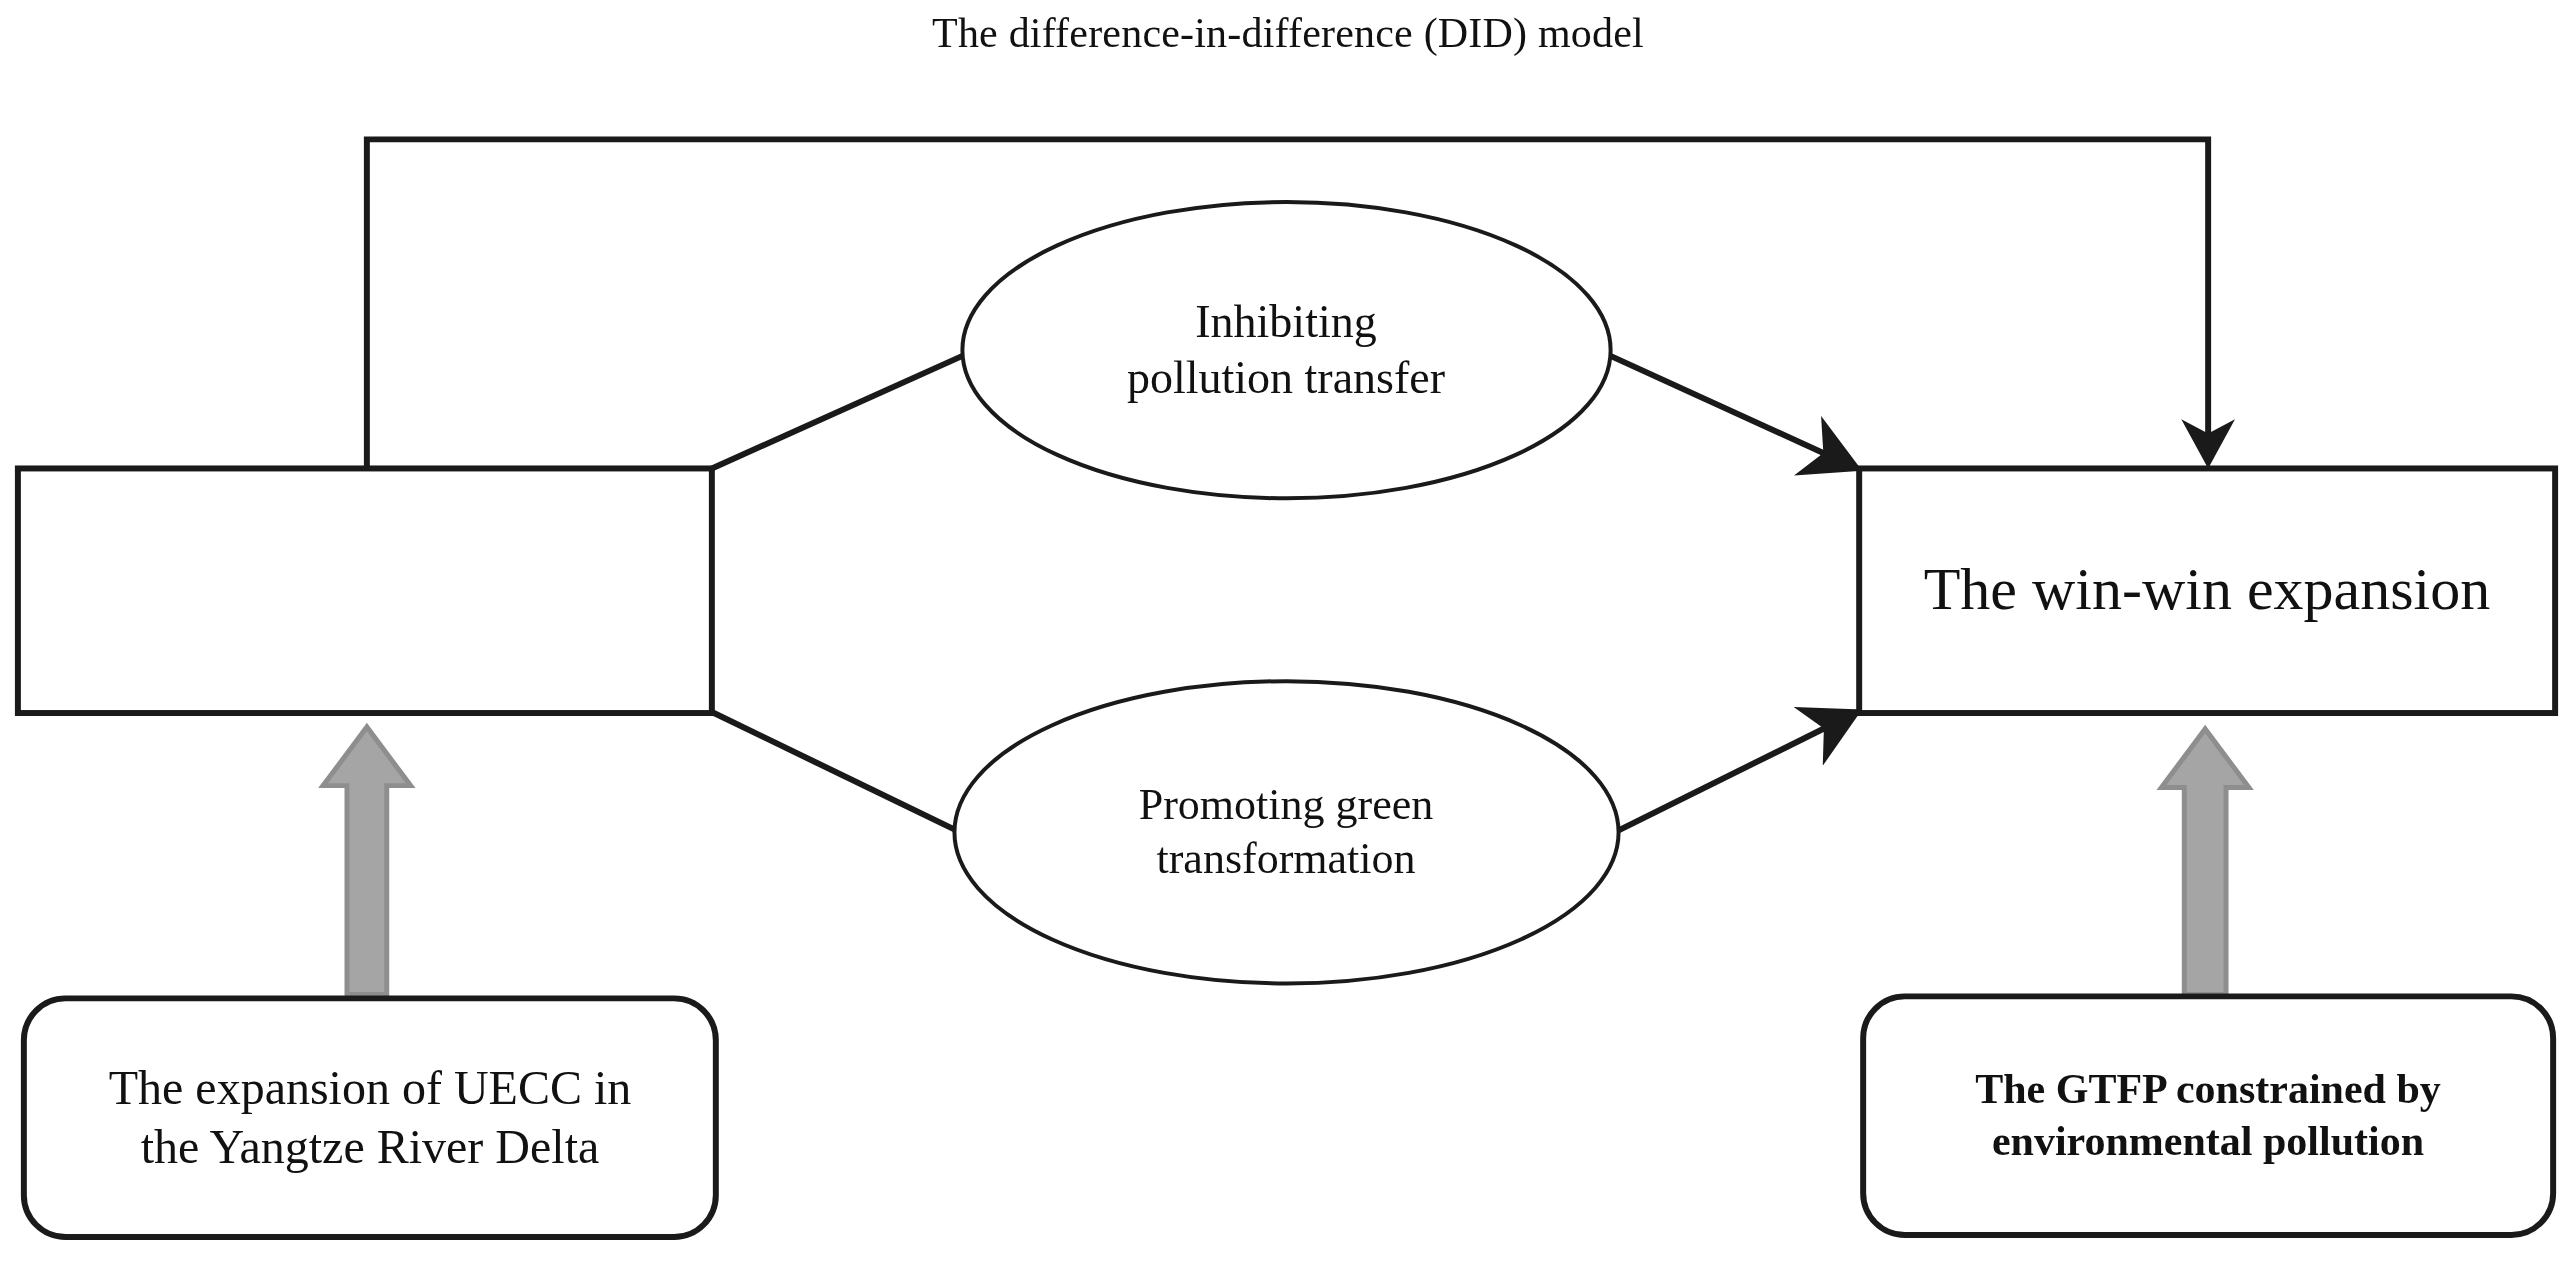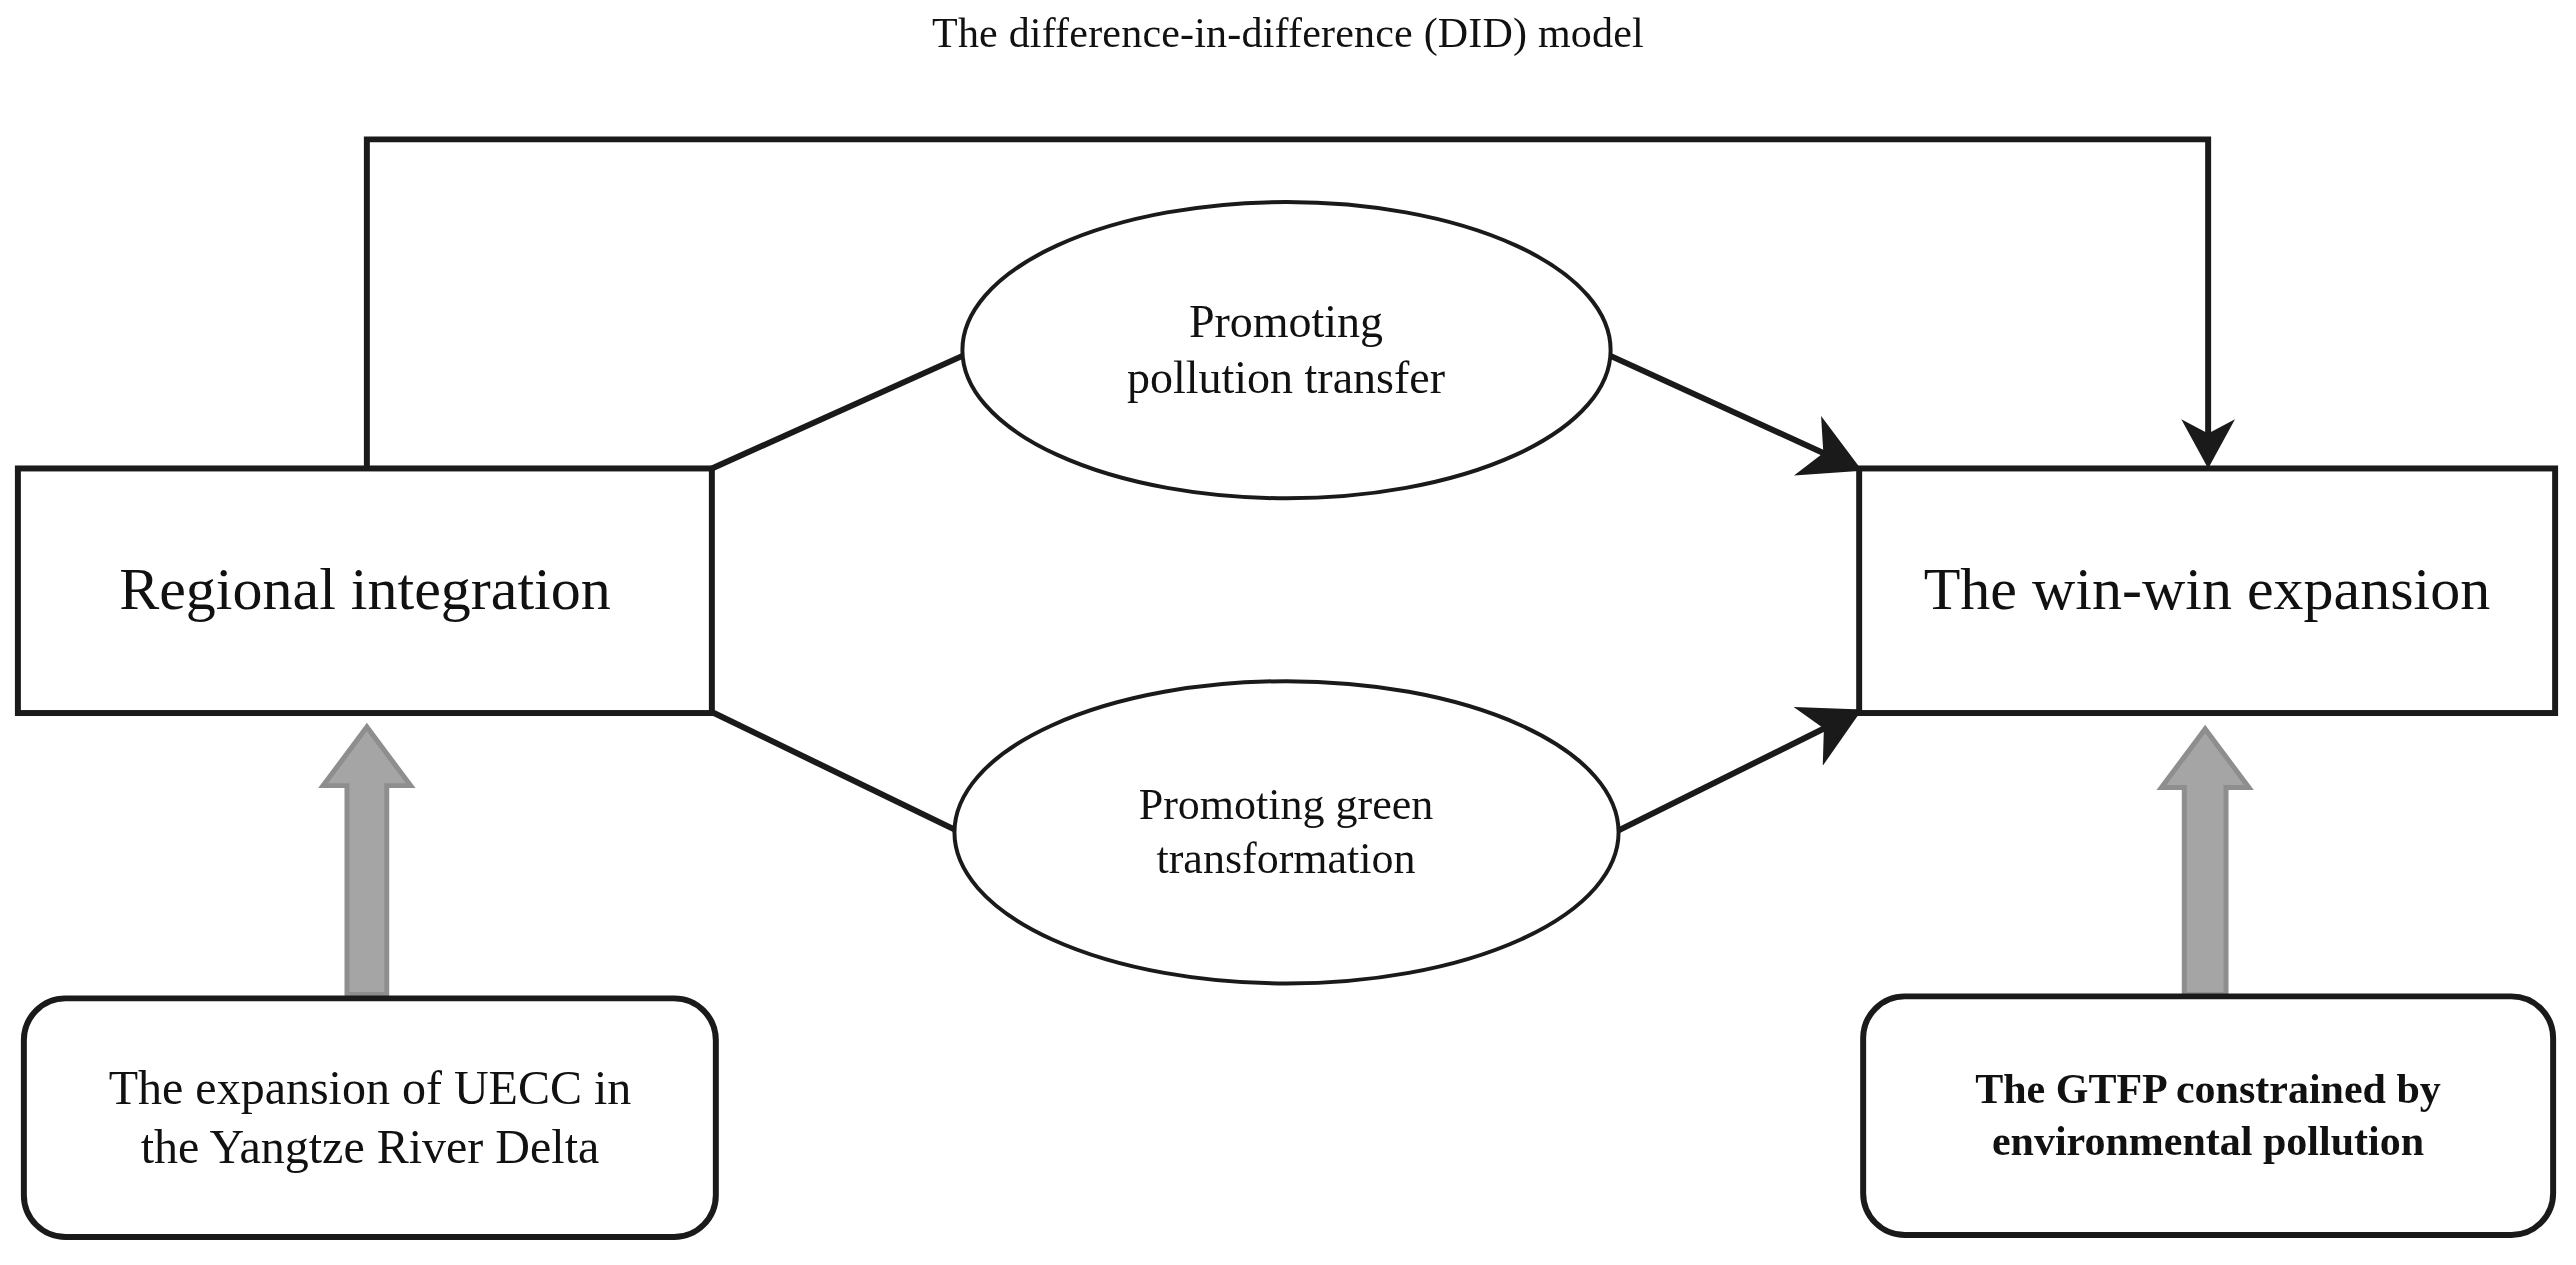--- a/index.html
+++ b/index.html
@@ -134,25 +134,24 @@
     </g>
 
     <rect x="24" y="1004" width="696" height="240" rx="42" ry="42" fill="#ffffff" stroke="#1a1a1a" stroke-width="6"></rect>
 
     <rect x="1874" y="1002" width="694" height="240" rx="42" ry="42" fill="#ffffff" stroke="#1a1a1a" stroke-width="6"></rect>
 
   </svg>
 
   <div class="lbl" id="diagram-title">The difference-in-difference (DID) model</div>
 
-  <div class="lbl" id="label-regional-integration">Regional integration</div>
 
   <div class="lbl" id="label-win-win">The win-win expansion</div>
 
-  <div class="lbl" id="label-inhibiting">Promoting
+  <div class="lbl" id="label-inhibiting">Inhibiting
 pollution transfer</div>
 
   <div class="lbl" id="label-promoting">Promoting green
 transformation</div>
 
   <div class="lbl" id="label-uecc">The expansion of UECC in
 the Yangtze River Delta</div>
 
   <div class="lbl" id="label-gtfp">The GTFP constrained by
 environmental pollution</div>

